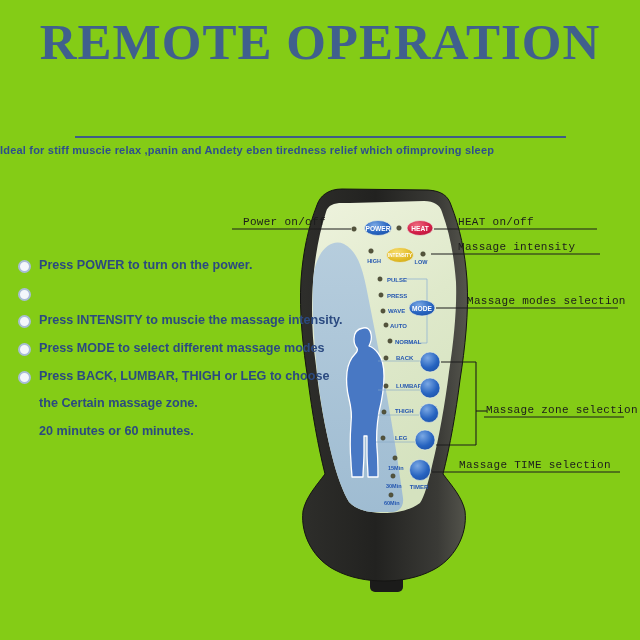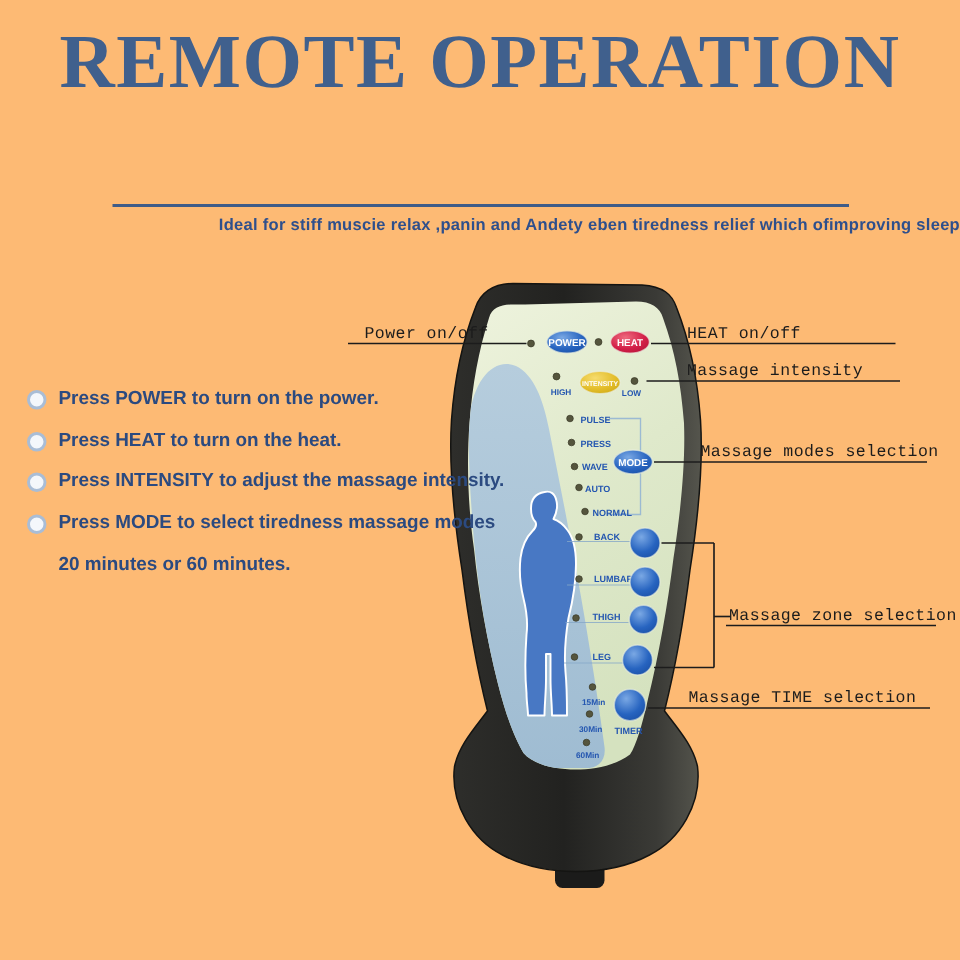--- a/index.html
+++ b/index.html
@@ -1,23 +1,23 @@
 <!DOCTYPE html>
 <html><head>
 <meta charset="utf-8">
 <style>
   html,body{margin:0;padding:0;background:#ffffff;}
-  .page{position:relative;width:640px;height:640px;background:#fdba74;overflow:hidden;
+  .page{position:relative;width:640px;height:640px;background:#84cc16;overflow:hidden;
         font-family:"Liberation Sans",sans-serif;}
   
   .title{position:absolute;top:18px;left:0;width:640px;text-align:center;
          font-family:"Liberation Serif",serif;font-weight:bold;color:#40608d;
          font-size:51px;line-height:48px;letter-spacing:1px;}
   .divider{position:absolute;top:136px;left:75px;width:491px;height:2px;background:#3f5c88;}
-  .subtitle{position:absolute;top:144px;left:0;width:640px;text-align:right;
+  .subtitle{position:absolute;top:144px;left:0;width:640px;text-align:left;
             font-size:11px;font-weight:bold;color:#2e4f8c;letter-spacing:0.2px;}
   
   .instructions{position:absolute;top:258px;left:18px;width:300px;list-style:none;
                 margin:0;padding:0;color:#2b4a80;font-size:12.6px;font-weight:600;z-index:3;}
   .instructions li{display:flex;align-items:flex-start;height:27.7px;}
   .bullet{display:inline-block;width:9px;height:9px;border:2px solid #a9bdd6;border-radius:50%;
           margin:2px 8px 0 0;flex-shrink:0;background:#f4f7fb;}
   .instructions li.cont{padding-left:21px;}
   .kw{font-weight:800;}
   .line-text{white-space:nowrap;}
@@ -37,29 +37,35 @@
   <div class="divider"></div>
   <div class="subtitle">Ideal for stiff muscie relax ,panin and Andety eben tiredness relief which ofimproving sleep</div>
 
   <ul class="instructions">
     <li>
         <span class="bullet"></span>
         <span class="line-text"><span>Press </span><span class="kw">POWER</span><span> to turn on the power.</span></span>
       </li>
     <li>
         <span class="bullet"></span>
-        <span class="line-text"><span>Press </span><span class="kw">HEAT</span><span> to turn on the heat.</span></span>
-      </li>
-    <li>
-        <span class="bullet"></span>
-        <span class="line-text"><span>Press </span><span class="kw">INTENSITY</span><span> to adjust the massage intensity.</span></span>
-      </li>
-    <li>
-        <span class="bullet"></span>
-        <span class="line-text"><span>Press </span><span class="kw">MODE</span><span> to select tiredness massage modes</span></span>
+      </li>
+    <li>
+        <span class="bullet"></span>
+        <span class="line-text"><span>Press </span><span class="kw">INTENSITY</span><span> to muscie the massage intensity.</span></span>
+      </li>
+    <li>
+        <span class="bullet"></span>
+        <span class="line-text"><span>Press </span><span class="kw">MODE</span><span> to select different massage modes</span></span>
+      </li>
+    <li>
+        <span class="bullet"></span>
+        <span class="line-text"><span>Press </span><span class="kw">BACK, LUMBAR, THIGH</span><span> or </span><span class="kw">LEG</span><span> to choose</span></span>
+      </li>
+    <li class="cont">
+        <span class="line-text"><span>the  Certain massage zone.</span></span>
       </li>
     <li class="cont">
         <span class="line-text"><span>20 minutes or 60 minutes.</span></span>
       </li>
   </ul>
 
   <svg width="640" height="640" viewBox="0 0 640 640">
     <defs>
       <linearGradient id="bodyGrad" x1="0" y1="0" x2="1" y2="0">
         <stop offset="0" stop-color="#2e2e2b"></stop>

